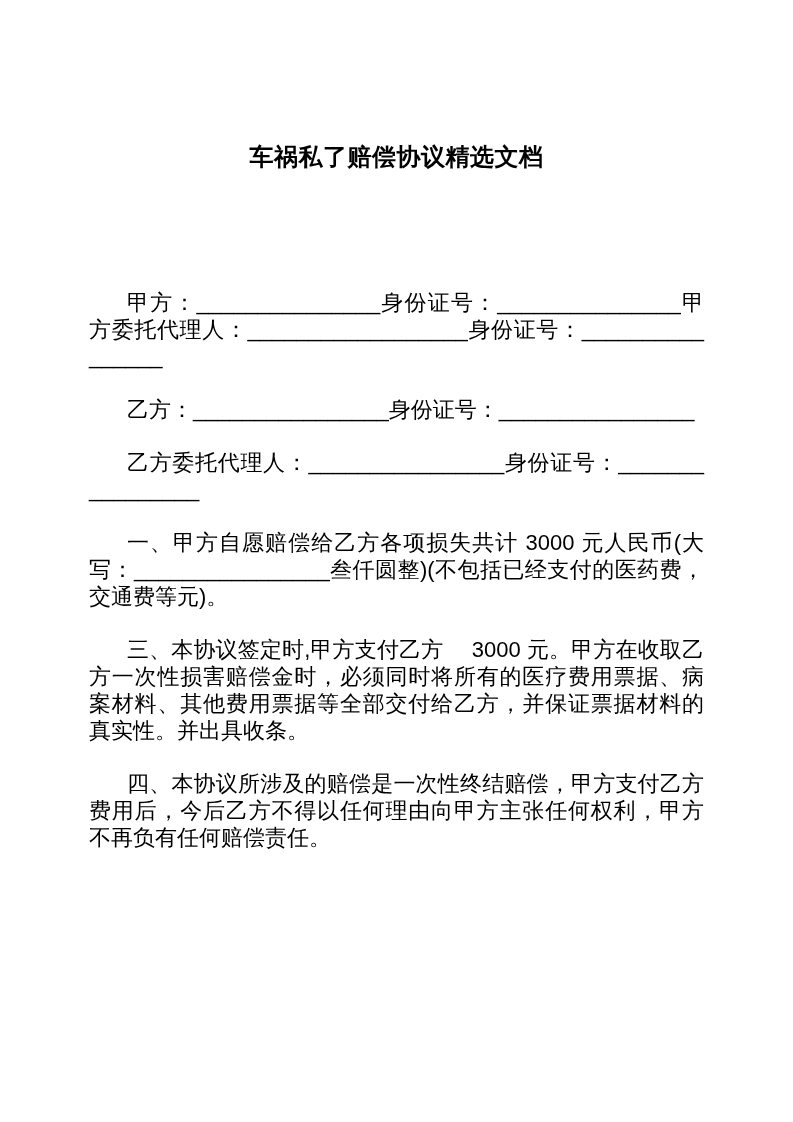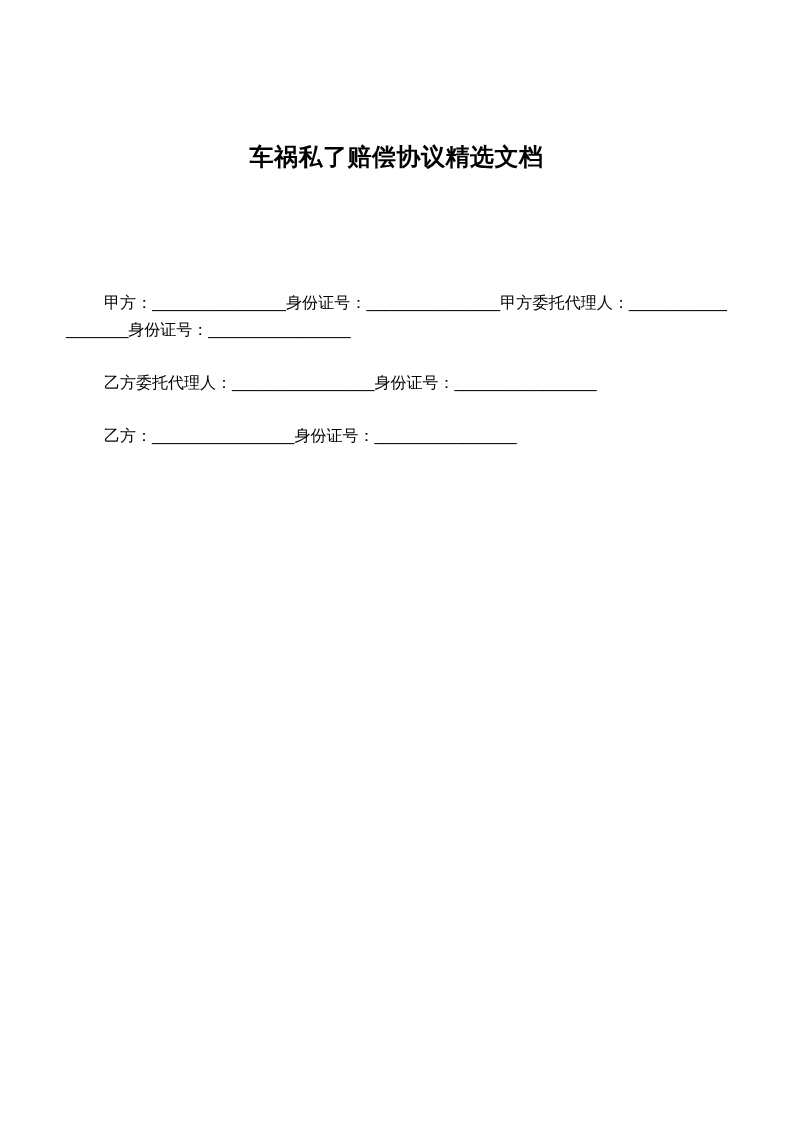--- a/index.html
+++ b/index.html
@@ -9,36 +9,36 @@
   }
   .page {
     position: relative;
     width: 793px;
     height: 851px;
     margin: 0 auto;
     background: #ffffff;
     color: #000000;
     font-family: "Liberation Sans", "DejaVu Sans", sans-serif;
     box-sizing: border-box;
-    padding: 0 66px;
+    padding: 0 89px;
     overflow: hidden;
     border-radius: 22px;
   }
   .doc-title {
     margin: 0 0 116px 0;
     padding-top: 140px;
     text-align: center;
     font-size: 24px;
     line-height: 33px;
     font-weight: bold;
     letter-spacing: 0.5px;
   }
   .para {
     margin: 0 0 26px 0;
-    font-size: 16px;
+    font-size: 22px;
     line-height: 27px;
     text-indent: 38px;
     text-align: justify;
     word-break: break-all;
     overflow-wrap: anywhere;
   }
   .page-footer {
     position: absolute;
     left: 0;
     right: 0;
@@ -50,24 +50,27 @@
 </style>
 </head>
 <body>
 
 <div class="page">
 
   <h1 class="doc-title">车祸私了赔偿协议精选文档</h1>
 
   <p class="para">甲方：_______________身份证号：_______________甲方委托代理人：__________________身份证号：________________</p>
 
+  <p class="para">乙方：________________身份证号：________________</p>
+
   <p class="para">乙方委托代理人：________________身份证号：________________</p>
 
-  <p class="para">乙方：________________身份证号：________________</p>
+
+  <p class="para">一、甲方自愿赔偿给乙方各项损失共计 3000 元人民币(大写：________________叁仟圆整)(不包括已经支付的医药费，交通费等元)。</p>
 
 
+  <p class="para">三、本协议签定时,甲方支付乙方　 3000 元。甲方在收取乙方一次性损害赔偿金时，必须同时将所有的医疗费用票据、病案材料、其他费用票据等全部交付给乙方，并保证票据材料的真实性。并出具收条。</p>
 
-
-
+  <p class="para">四、本协议所涉及的赔偿是一次性终结赔偿，甲方支付乙方费用后，今后乙方不得以任何理由向甲方主张任何权利，甲方不再负有任何赔偿责任。</p>
 
   <div class="page-footer">1</div>
 
 </div>
 
 </body></html>

